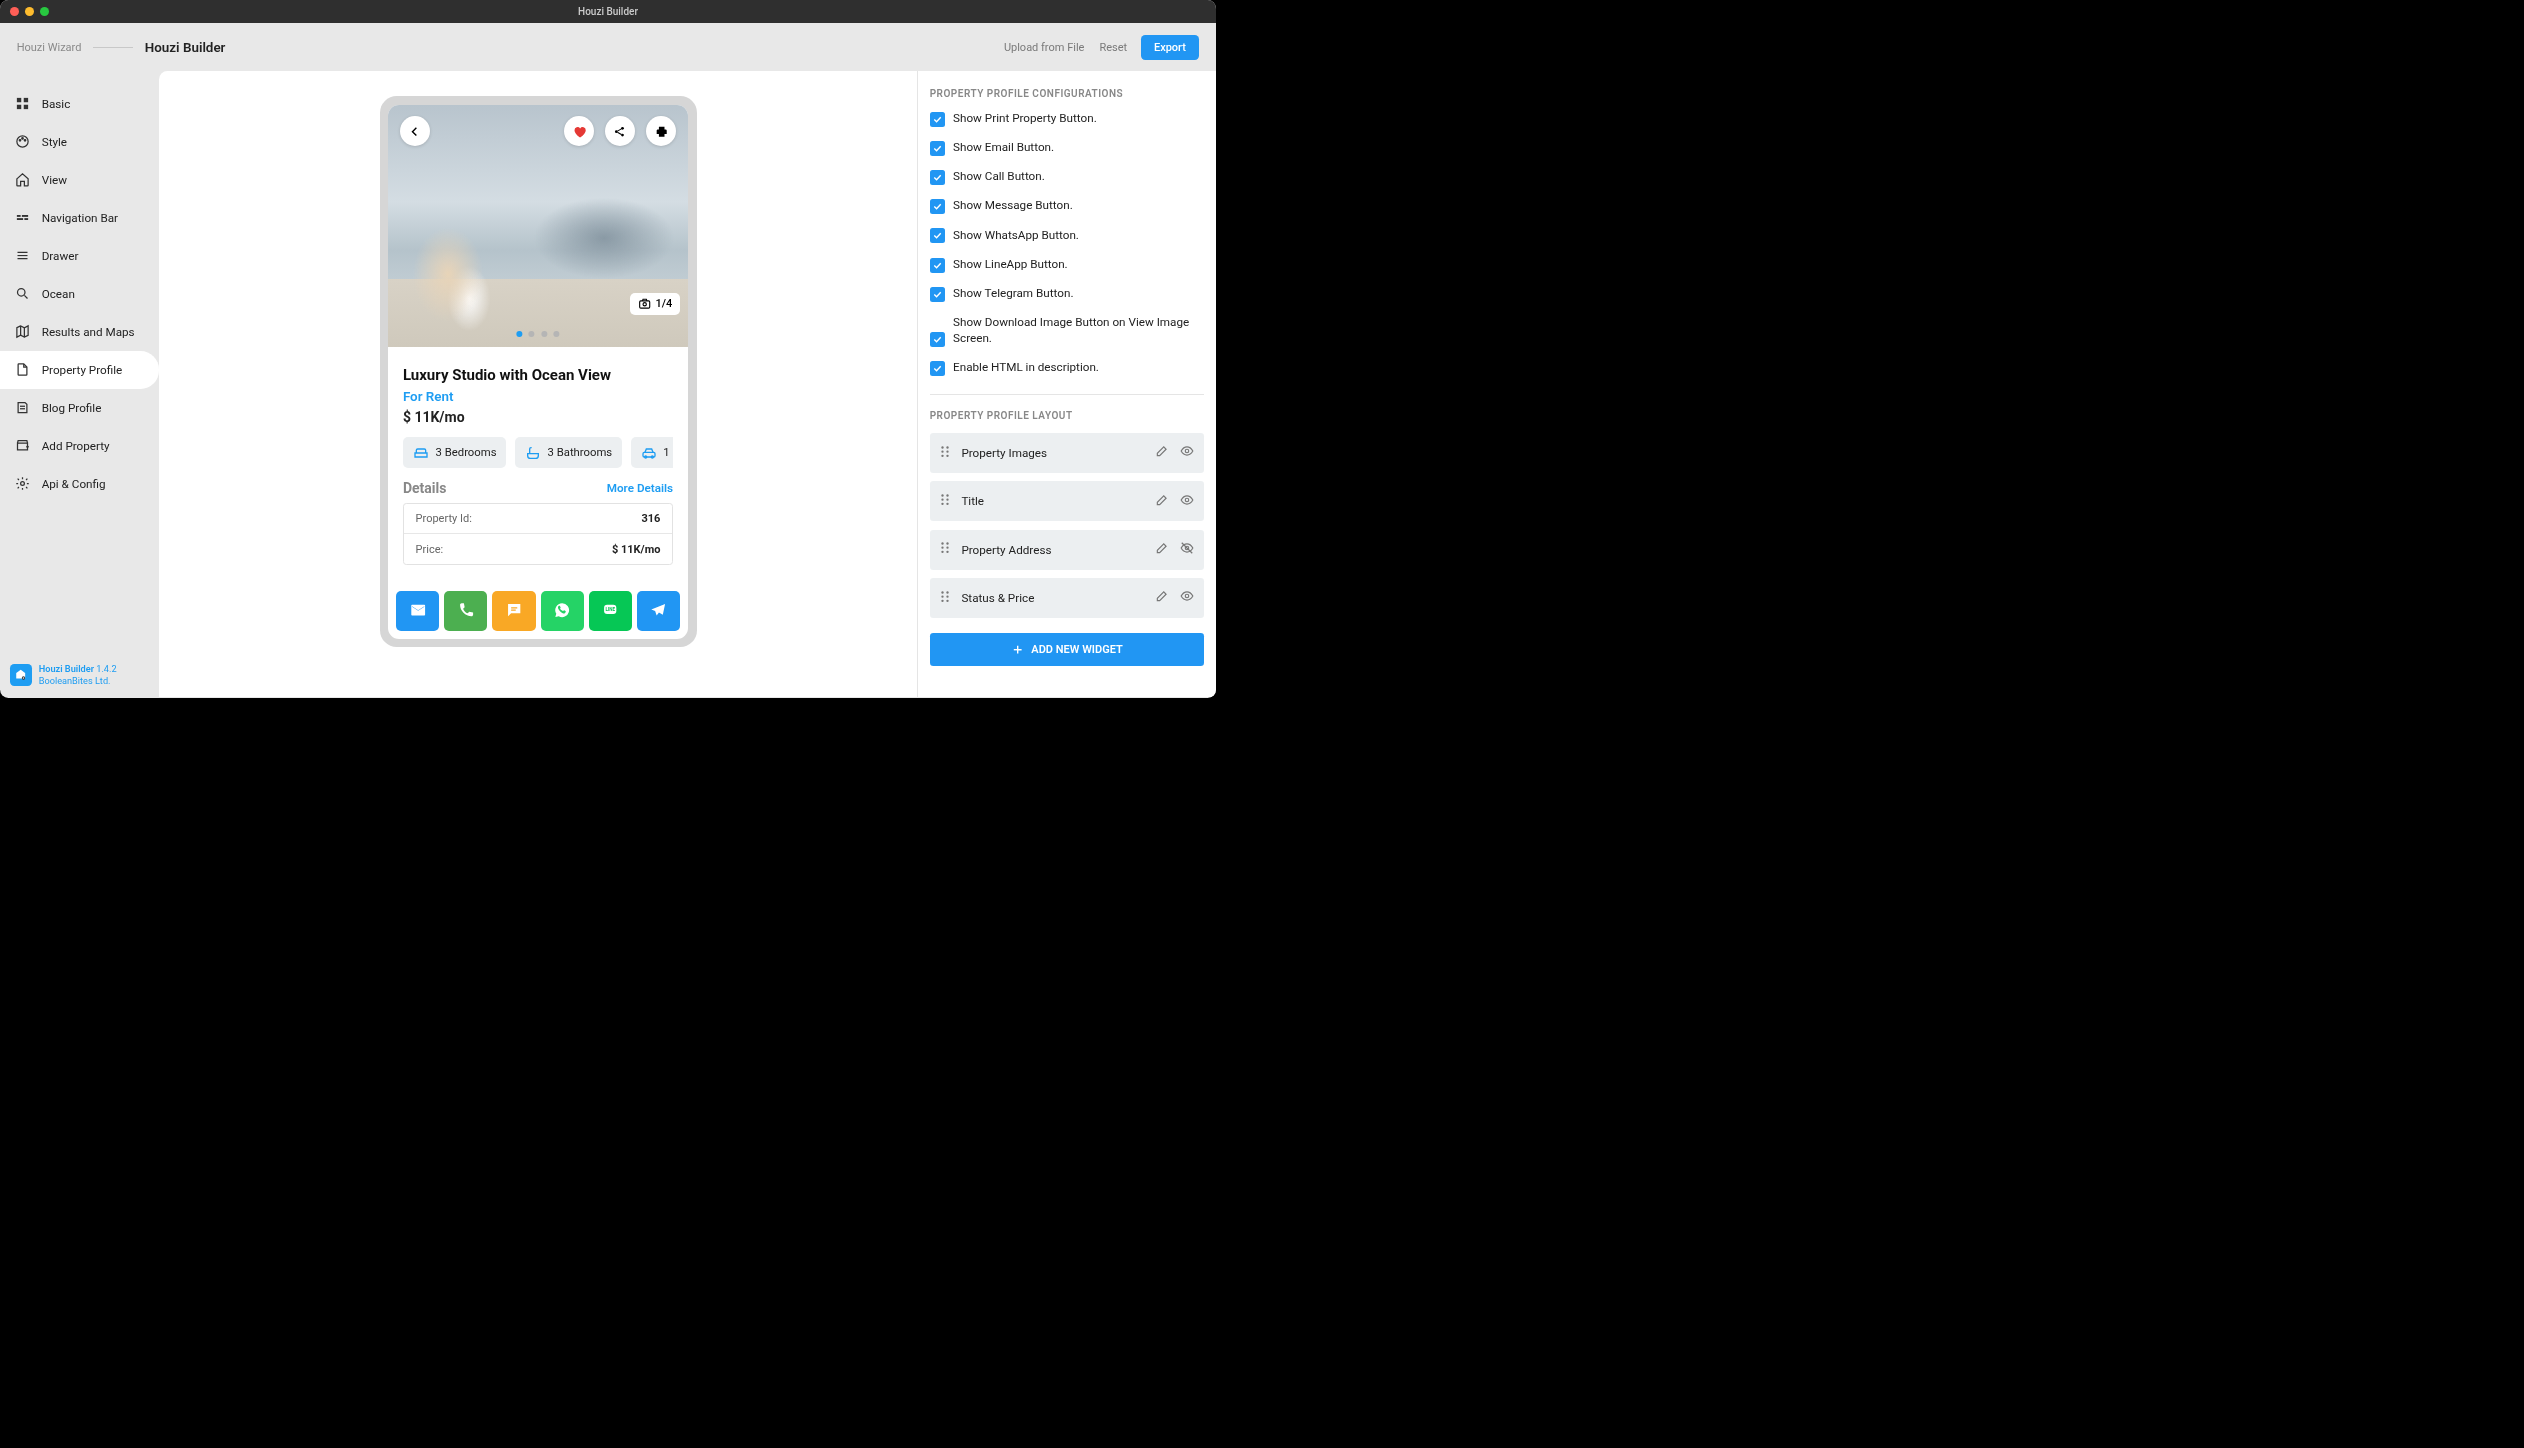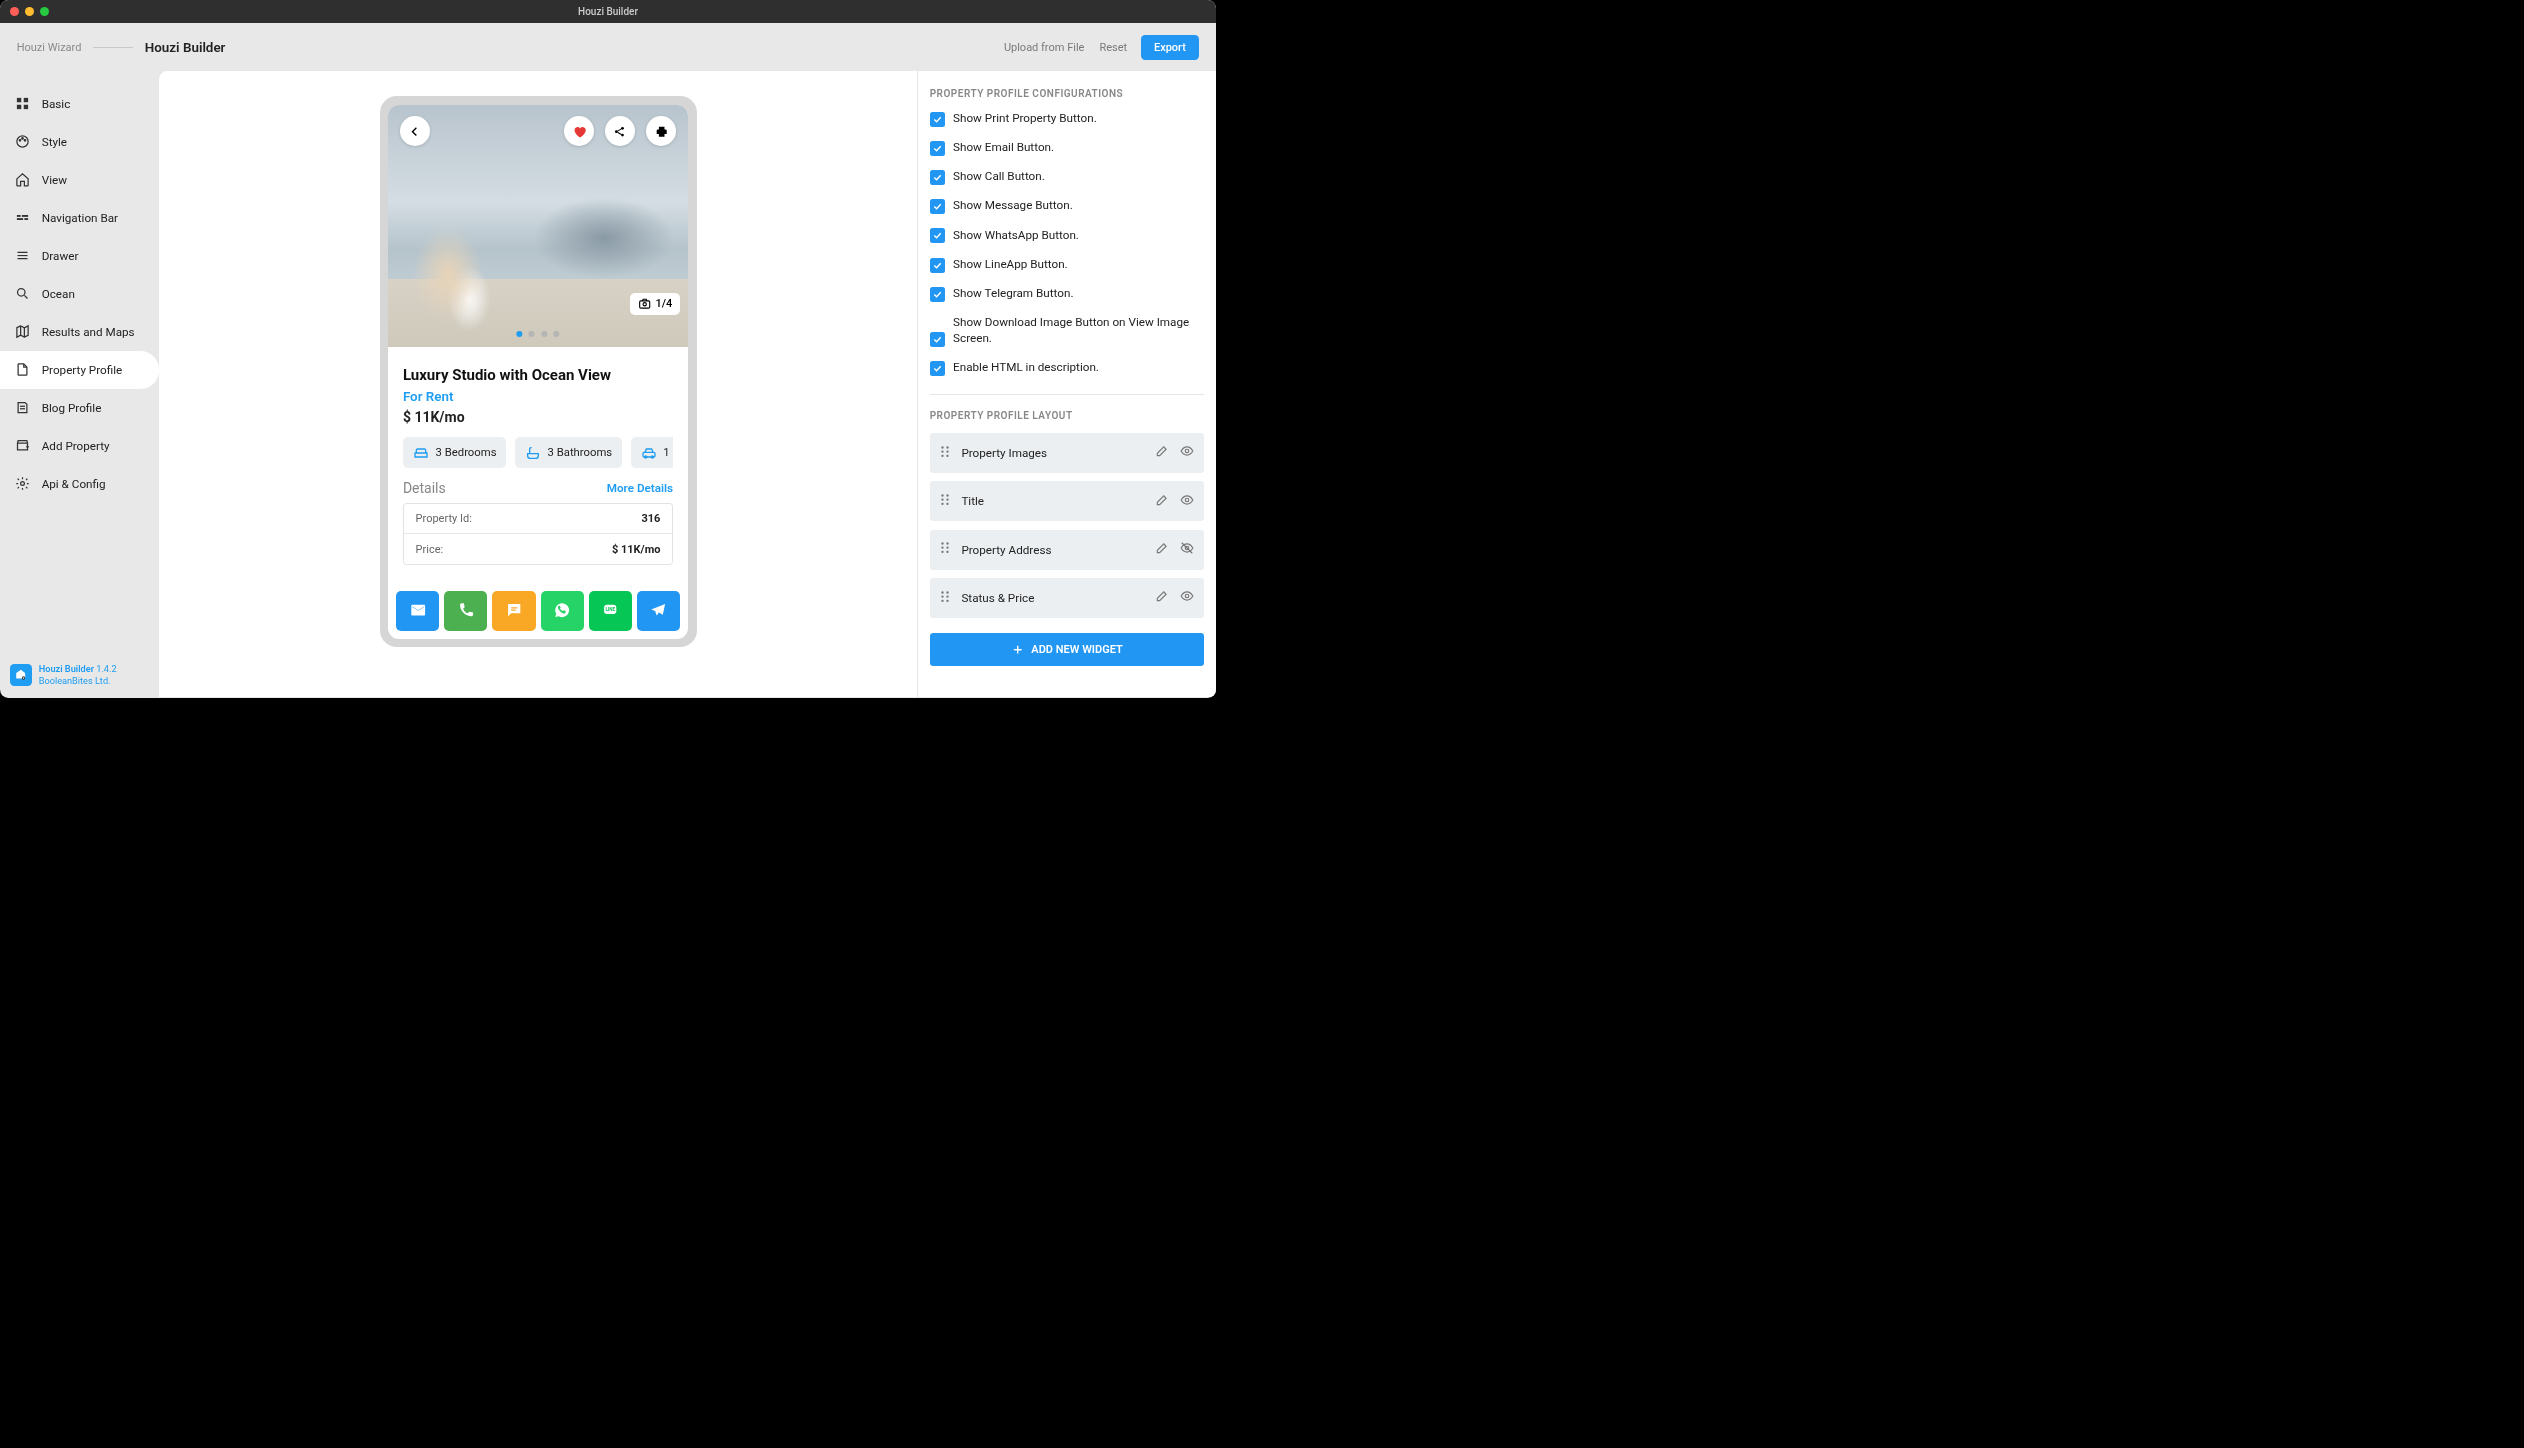--- a/index.html
+++ b/index.html
@@ -52,21 +52,21 @@
 .pdot { width:5.8px; height:5.8px; border-radius:50%; background:#b5b5b5; }
 .pdot.on { background:#1e9df2; }
 .card-body { padding:11.7px 15px 0; flex:1; overflow:hidden; }
 .prop-title { font-size:15px; font-weight:700; color:#111; margin-bottom:5px; }
 .prop-status { font-size:13.4px; font-weight:600; color:#1e9df2; margin-bottom:5px; }
 .prop-price { font-size:14px; font-weight:700; color:#222; margin-bottom:11.7px; }
 .chips { display:flex; gap:8.4px; overflow:hidden; margin-bottom:11.7px; }
 .chip { background:#eceff1; border-radius:5px; padding:7.5px 10px; display:flex; align-items:center; gap:6.7px; font-size:11.3px; color:#222; white-space:nowrap; flex-shrink:0; }
 .chip svg { width:16px; height:16px; stroke:#1e9df2; fill:none; stroke-width:2; }
 .details-head { display:flex; justify-content:space-between; align-items:center; margin-bottom:6.7px; }
-.details-label { font-size:14px; color:#888; font-weight:400; }
+.details-label { font-size:14px; color:#888; font-weight:700; }
 .more-link { font-size:11.7px; color:#1e9df2; font-weight:600; }
 .detail-table { border:0.8px solid #e2e2e2; border-radius:3.3px; }
 .drow { display:flex; justify-content:space-between; padding:8.4px 11.7px; font-size:11px; border-bottom:0.8px solid #e7e7e7; }
 .drow:last-child{border-bottom:none}
 .drow .k{color:#666}.drow .v{font-weight:700;color:#222}
 .contact-bar { position:absolute; bottom:8.4px; left:8.4px; right:8.4px; display:flex; gap:5px; height:40px; }
 .cbtn { flex:1; border-radius:5px; display:flex; align-items:center; justify-content:center; cursor:pointer; }
 .cbtn svg { width:18.4px; height:18.4px; fill:#fff; }
 .c-email{background:#2196f3}.c-call{background:#4caf50}.c-msg{background:#f9a825}.c-wa{background:#25d366}.c-line{background:#06c755}.c-tg{background:#2196f3}
 .right-panel { width:299px; border-left:0.8px solid #e5e5e5; padding:16.7px 11.7px 11.7px; display:flex; flex-direction:column; }

